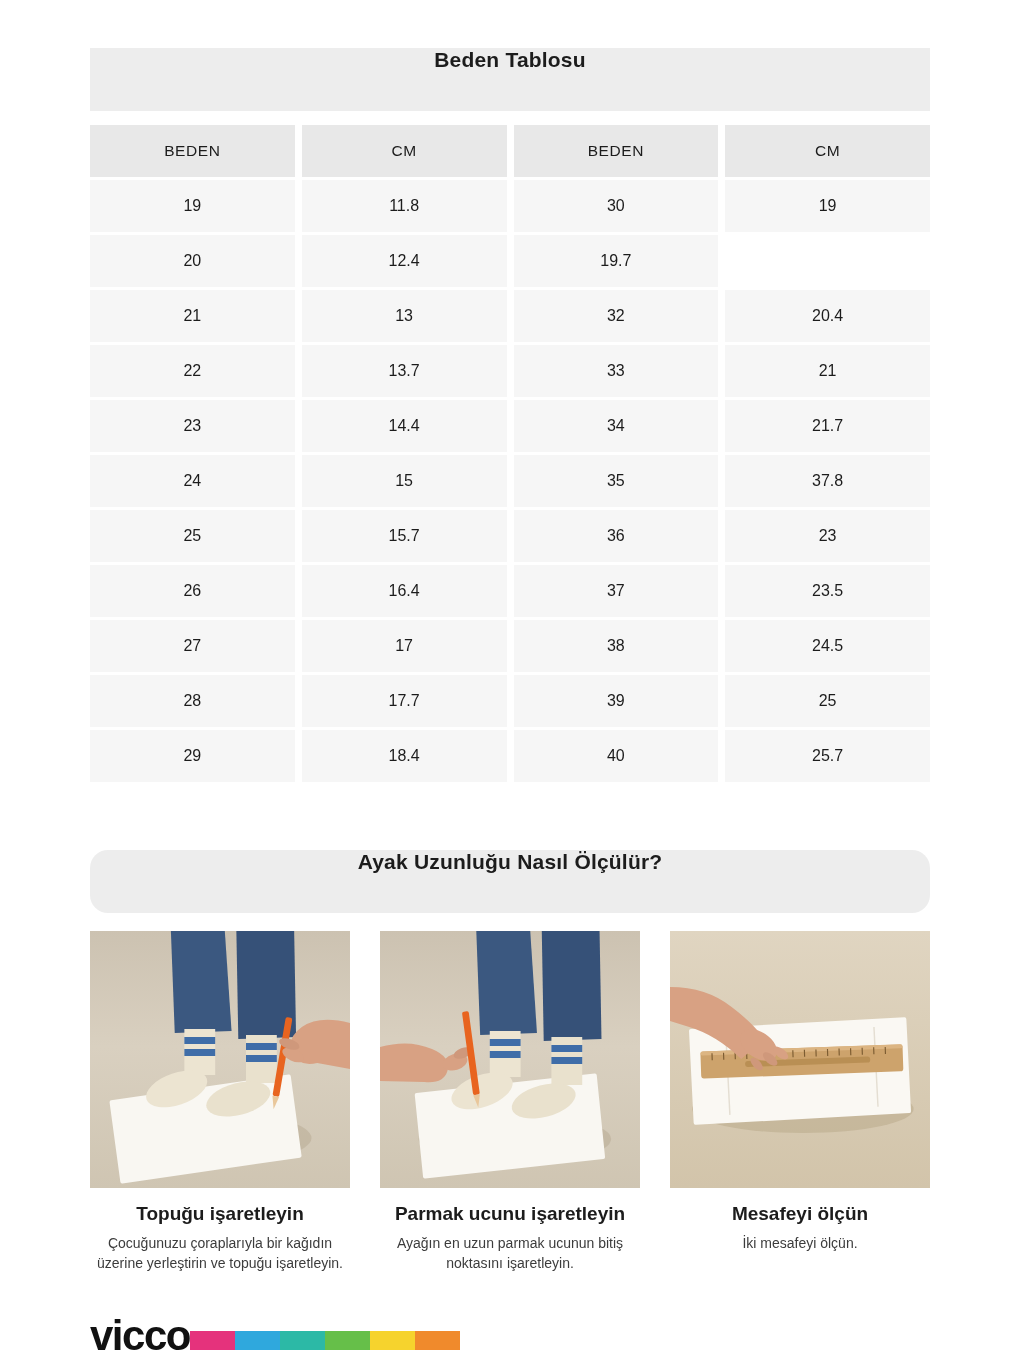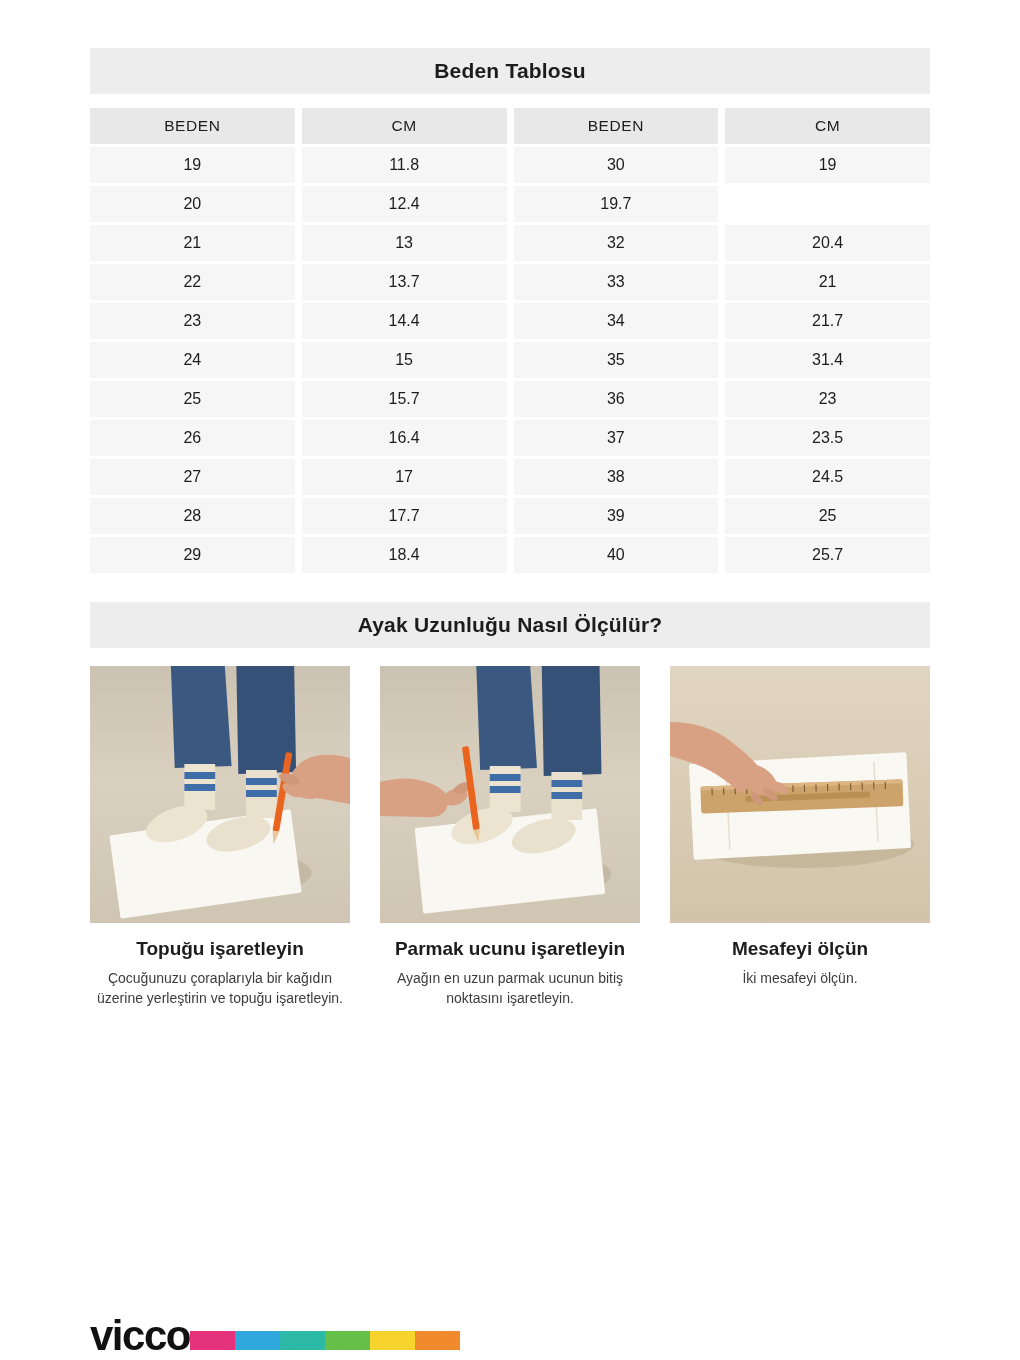--- a/index.html
+++ b/index.html
@@ -10,41 +10,41 @@
     overflow:hidden;
   }
   .page {
     box-sizing:border-box;
     width:1020px; height:1360px;
     padding:48px 90px 0 90px;
     display:flex; flex-direction:column;
   }
   .bar {
     background:#ededed;
-    height:46px;
-    display:flex; align-items:center; justify-content:center;
+    height:63px;
+    display:flex; align-items:flex-start; justify-content:center;
     flex:0 0 auto;
   }
   .bar .bar-title {
     margin:0; font-size:21px; font-weight:700; letter-spacing:0.2px;
   }
   .size-table { margin-top:14px; flex:0 0 auto; }
   .trow {
     display:grid; grid-template-columns:repeat(4,1fr);
     column-gap:7px; margin-bottom:3px;
   }
   .tcell {
-    background:#f6f6f6; height:36px;
+    background:#f6f6f6; height:52px;
     display:flex; align-items:center; justify-content:center;
     font-size:16px;
   }
   .thead .tcell {
     background:#e8e8e8; font-size:15.5px; letter-spacing:0.6px;
   }
-  .section-bar { margin-top:26px; }
+  .section-bar { margin-top:65px;border-radius:18px; }
   .steps {
     display:grid; grid-template-columns:repeat(3,1fr);
     column-gap:30px; margin-top:18px; flex:0 0 auto;
   }
   .step { display:flex; flex-direction:column; }
   .photo { width:100%; height:257px; display:block; }
   .step-title {
     text-align:center; font-weight:700; font-size:19px;
     margin-top:15px;
   }
@@ -109,21 +109,21 @@
         <div class="trow">
           <div class="tcell">23</div>
           <div class="tcell">14.4</div>
           <div class="tcell">34</div>
           <div class="tcell">21.7</div>
         </div>
         <div class="trow">
           <div class="tcell">24</div>
           <div class="tcell">15</div>
           <div class="tcell">35</div>
-          <div class="tcell">31.4</div>
+          <div class="tcell">37.8</div>
         </div>
         <div class="trow">
           <div class="tcell">25</div>
           <div class="tcell">15.7</div>
           <div class="tcell">36</div>
           <div class="tcell">23</div>
         </div>
         <div class="trow">
           <div class="tcell">26</div>
           <div class="tcell">16.4</div>

